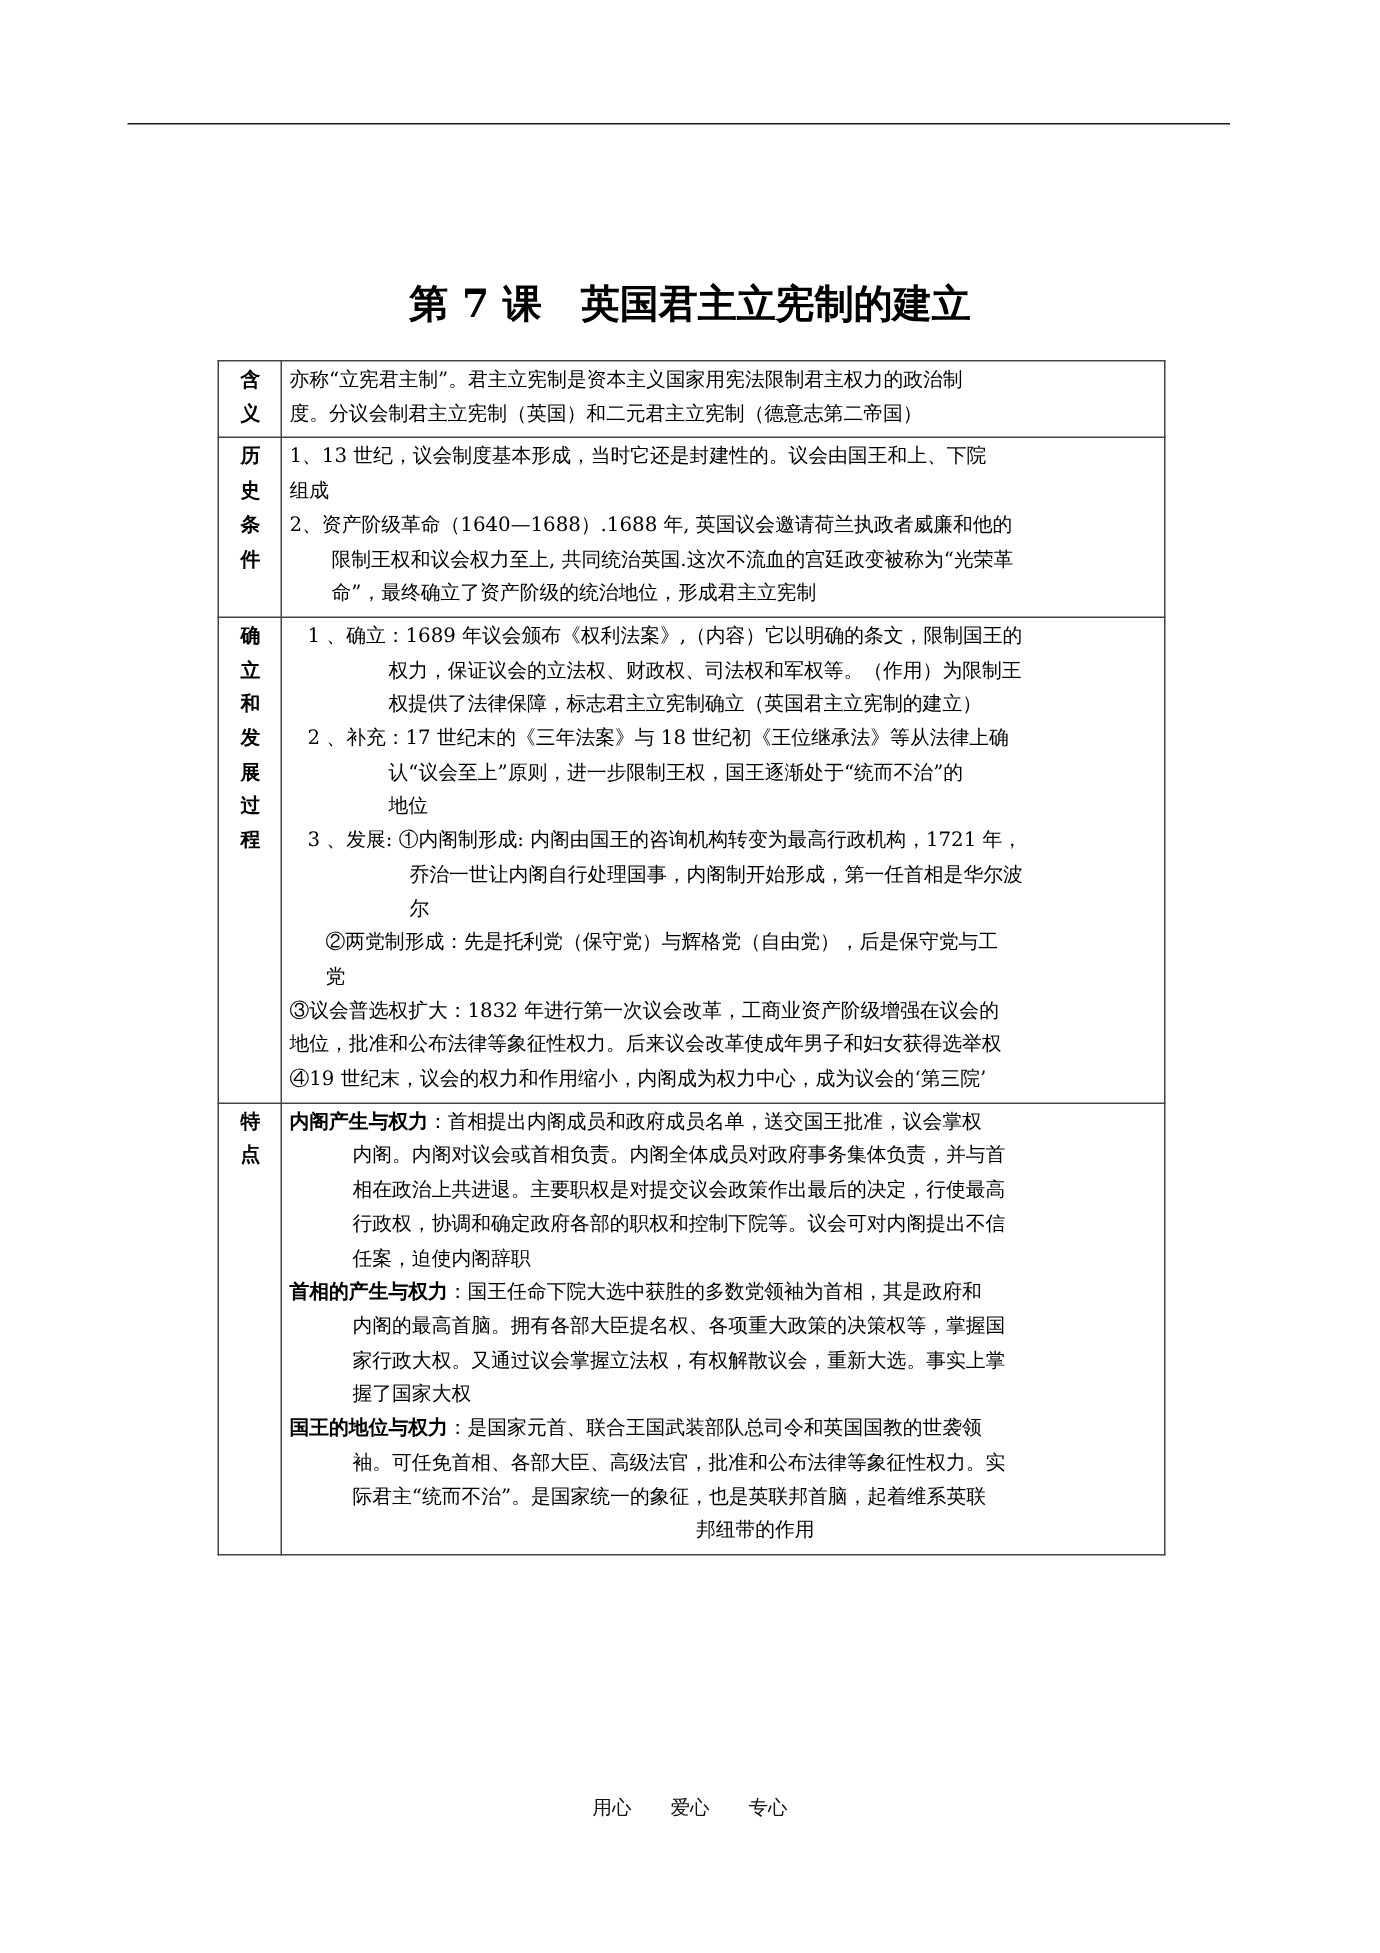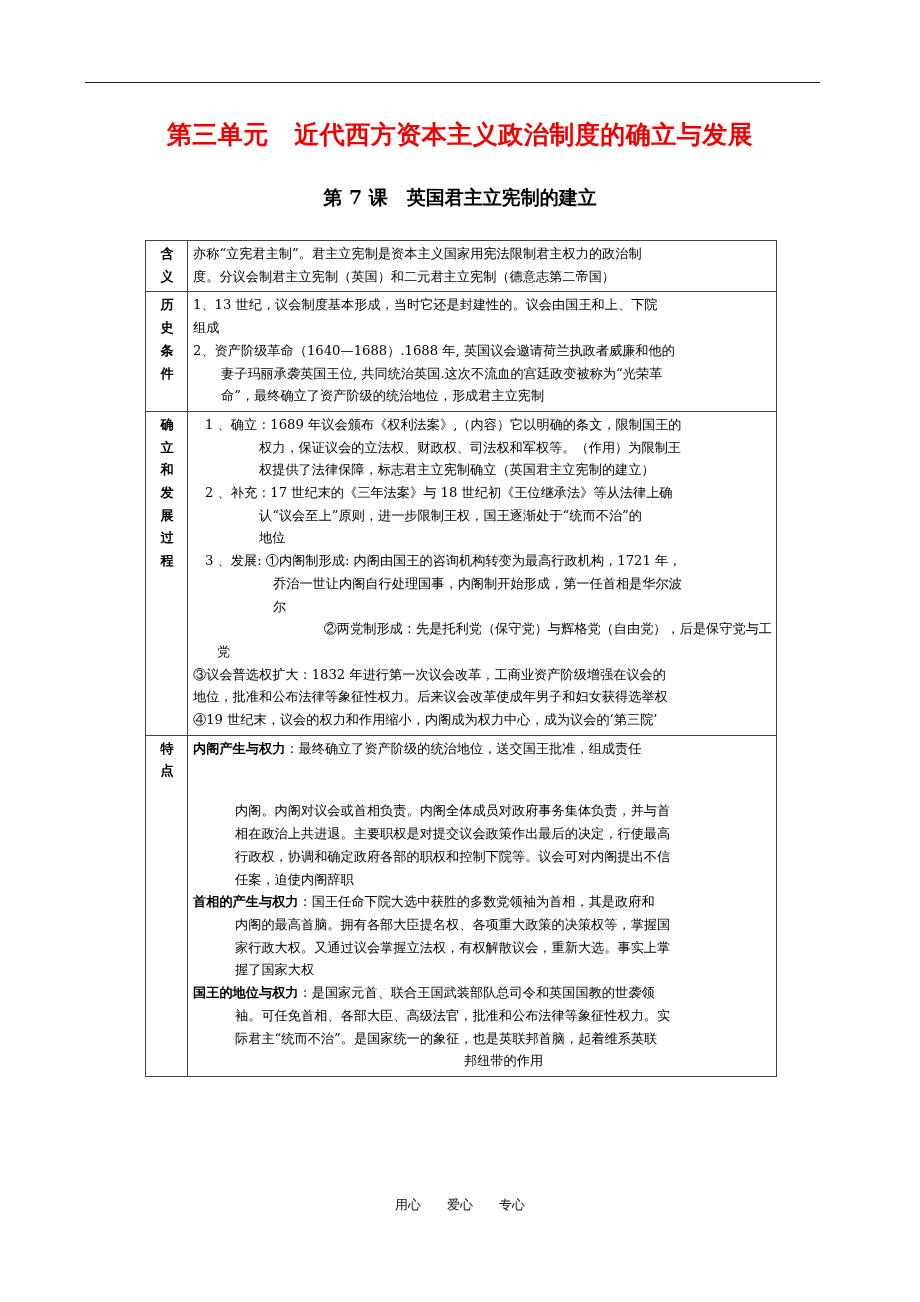--- a/index.html
+++ b/index.html
@@ -46,21 +46,21 @@
     font-family: "DejaVu Serif", "Liberation Serif", serif;
     white-space: pre;
   }
   .lesson-title {
     position: absolute;
     left: 0;
     top: 185px;
     width: 920px;
     text-align: center;
     color: #000000;
-    font-size: 19px;
+    font-size: 26px;
     font-weight: bold;
     white-space: pre;
   }
 
   
   table.maintable {
     position: absolute;
     left: 145px;
     top: 240px;
     width: 632px;
@@ -109,21 +109,20 @@
     white-space: pre;
   }
 </style>
 </head>
 <body>
 
 <div class="page">
 
   <div class="top-rule"></div>
 
-  <div class="unit-title">第三单元　近代西方资本主义政治制度的确立与发展</div>
   <div class="lesson-title">第 7 课　英国君主立宪制的建立</div>
 
   <table class="maintable">
     <tbody>
 
       <tr>
         <td class="label">
           <span class="vchars">含
 义</span>
         </td>
@@ -137,21 +136,21 @@
         <td class="label">
           <span class="vchars">历
 史
 条
 件</span>
         </td>
         <td class="content">
           <span class="ln">1、13 世纪，议会制度基本形成，当时它还是封建性的。议会由国王和上、下院</span>
           <span class="ln">组成</span>
           <span class="ln">2、资产阶级革命（1640—1688）.1688 年, 英国议会邀请荷兰执政者威廉和他的</span>
-          <span class="ln" style="padding-left:28px;">妻子玛丽承袭英国王位, 共同统治英国.这次不流血的宫廷政变被称为“光荣革</span>
+          <span class="ln" style="padding-left:28px;">限制王权和议会权力至上, 共同统治英国.这次不流血的宫廷政变被称为“光荣革</span>
           <span class="ln" style="padding-left:28px;">命”，最终确立了资产阶级的统治地位，形成君主立宪制</span>
         </td>
       </tr>
 
       <tr>
         <td class="label">
           <span class="vchars">确
 立
 和
 发
@@ -162,37 +161,37 @@
         <td class="content">
           <span class="ln" style="padding-left:12px;">1 、确立：1689 年议会颁布《权利法案》,（内容）它以明确的条文，限制国王的</span>
           <span class="ln" style="padding-left:66px;">权力，保证议会的立法权、财政权、司法权和军权等。（作用）为限制王</span>
           <span class="ln" style="padding-left:66px;">权提供了法律保障，标志君主立宪制确立（英国君主立宪制的建立）</span>
           <span class="ln" style="padding-left:12px;">2 、补充：17 世纪末的《三年法案》与 18 世纪初《王位继承法》等从法律上确</span>
           <span class="ln" style="padding-left:66px;">认“议会至上”原则，进一步限制王权，国王逐渐处于“统而不治”的</span>
           <span class="ln" style="padding-left:66px;">地位</span>
           <span class="ln" style="padding-left:12px;">3 、发展: ①内阁制形成: 内阁由国王的咨询机构转变为最高行政机构，1721 年，</span>
           <span class="ln" style="padding-left:80px;">乔治一世让内阁自行处理国事，内阁制开始形成，第一任首相是华尔波</span>
           <span class="ln" style="padding-left:80px;">尔</span>
-          <span class="ln" style="padding-left:24px;text-align:right;">②两党制形成：先是托利党（保守党）与辉格党（自由党），后是保守党与工</span>
+          <span class="ln" style="padding-left:24px;">②两党制形成：先是托利党（保守党）与辉格党（自由党），后是保守党与工</span>
           <span class="ln" style="padding-left:24px;">党</span>
           <span class="ln">③议会普选权扩大：1832 年进行第一次议会改革，工商业资产阶级增强在议会的</span>
           <span class="ln">地位，批准和公布法律等象征性权力。后来议会改革使成年男子和妇女获得选举权</span>
           <span class="ln">④19 世纪末，议会的权力和作用缩小，内阁成为权力中心，成为议会的‘第三院’</span>
         </td>
       </tr>
 
 
       <tr>
         <td class="label">
           <span class="vchars">特
 点</span>
         </td>
         <td class="content">
-          <span class="ln"><span class="b">内阁产生与权力</span><span>：最终确立了资产阶级的统治地位，送交国王批准，组成责任</span></span>
-          <span class="ln" style="padding-left:42px;margin-top:40px;">内阁。内阁对议会或首相负责。内阁全体成员对政府事务集体负责，并与首</span>
+          <span class="ln"><span class="b">内阁产生与权力</span><span>：首相提出内阁成员和政府成员名单，送交国王批准，议会掌权</span></span>
+          <span class="ln" style="padding-left:42px;">内阁。内阁对议会或首相负责。内阁全体成员对政府事务集体负责，并与首</span>
           <span class="ln" style="padding-left:42px;">相在政治上共进退。主要职权是对提交议会政策作出最后的决定，行使最高</span>
           <span class="ln" style="padding-left:42px;">行政权，协调和确定政府各部的职权和控制下院等。议会可对内阁提出不信</span>
           <span class="ln" style="padding-left:42px;">任案，迫使内阁辞职</span>
 
           <span class="ln"><span class="b">首相的产生与权力</span><span>：国王任命下院大选中获胜的多数党领袖为首相，其是政府和</span></span>
           <span class="ln" style="padding-left:42px;">内阁的最高首脑。拥有各部大臣提名权、各项重大政策的决策权等，掌握国</span>
           <span class="ln" style="padding-left:42px;">家行政大权。又通过议会掌握立法权，有权解散议会，重新大选。事实上掌</span>
           <span class="ln" style="padding-left:42px;">握了国家大权</span>
 
           <span class="ln"><span class="b">国王的地位与权力</span><span>：是国家元首、联合王国武装部队总司令和英国国教的世袭领</span></span>

